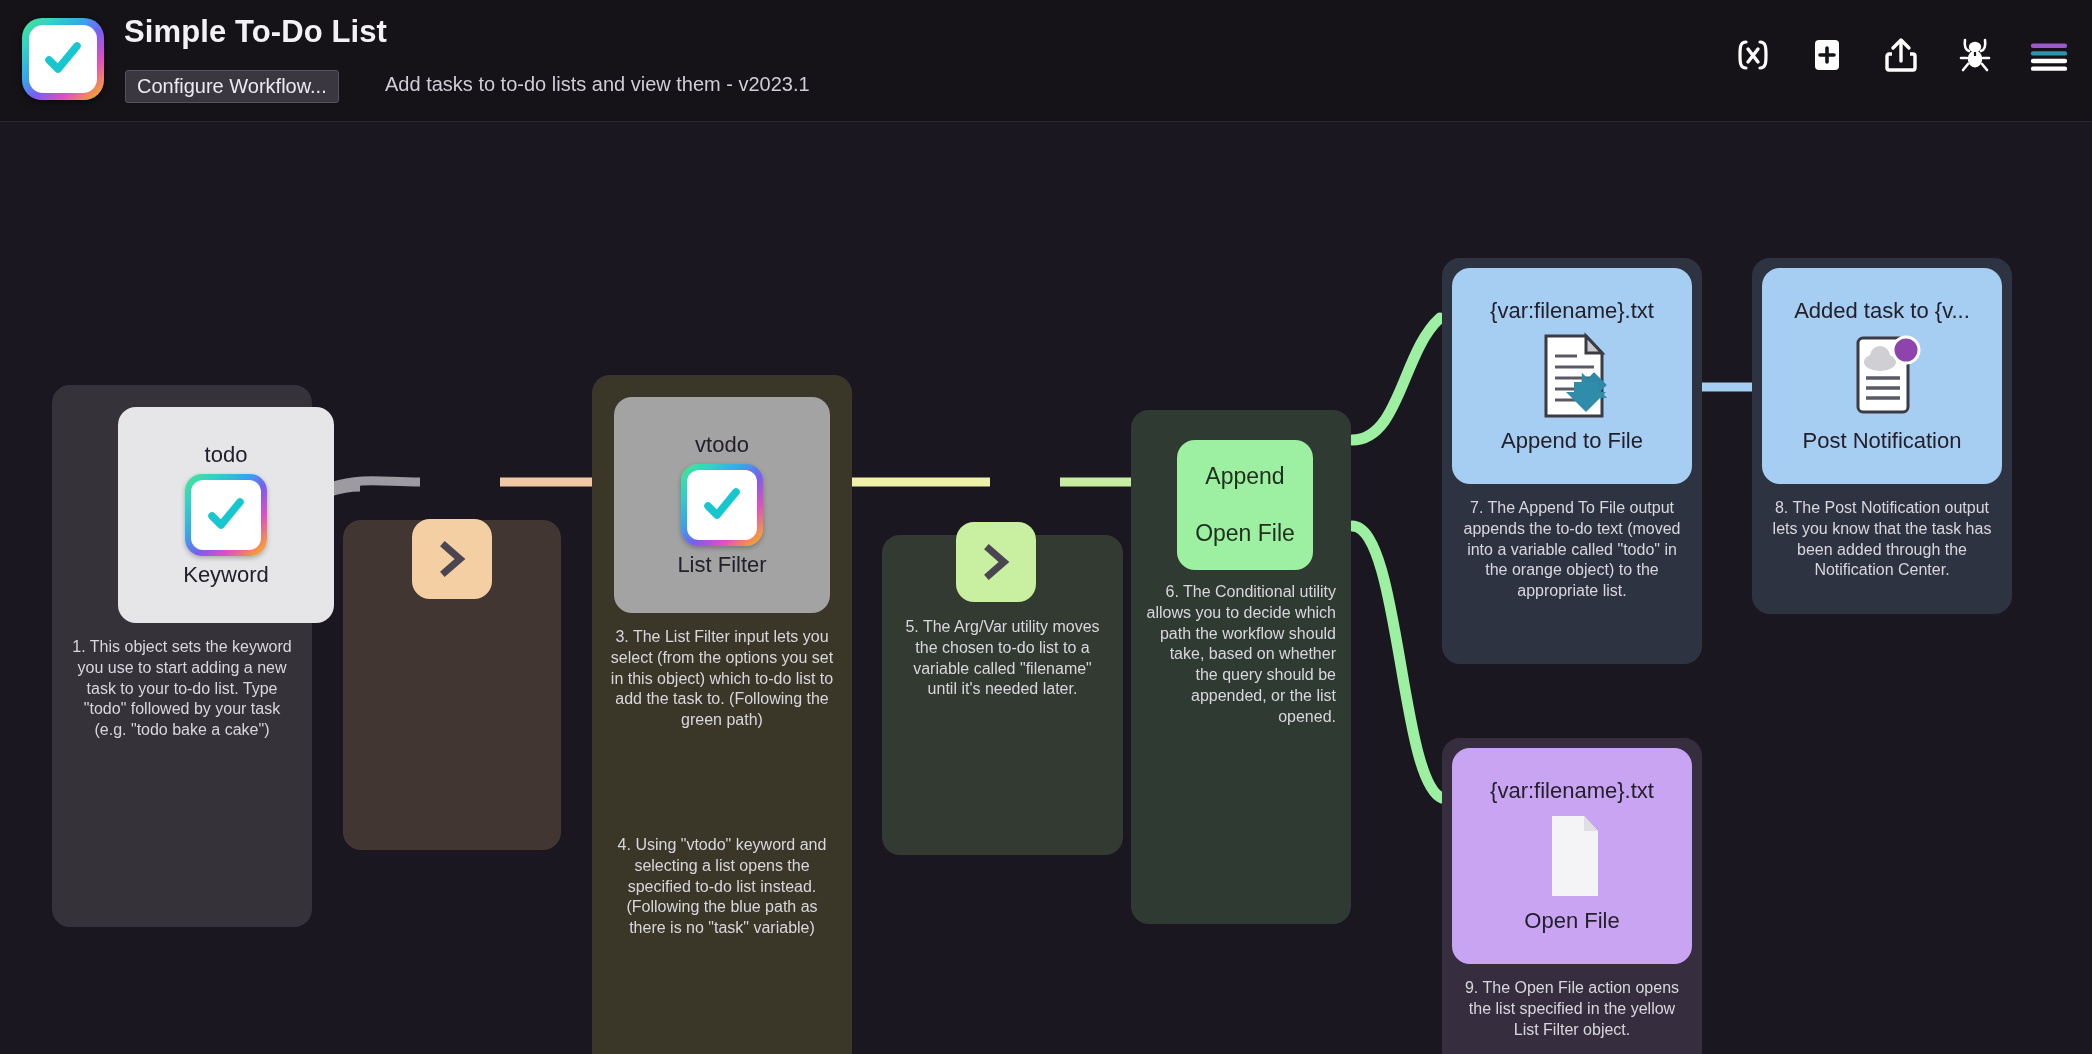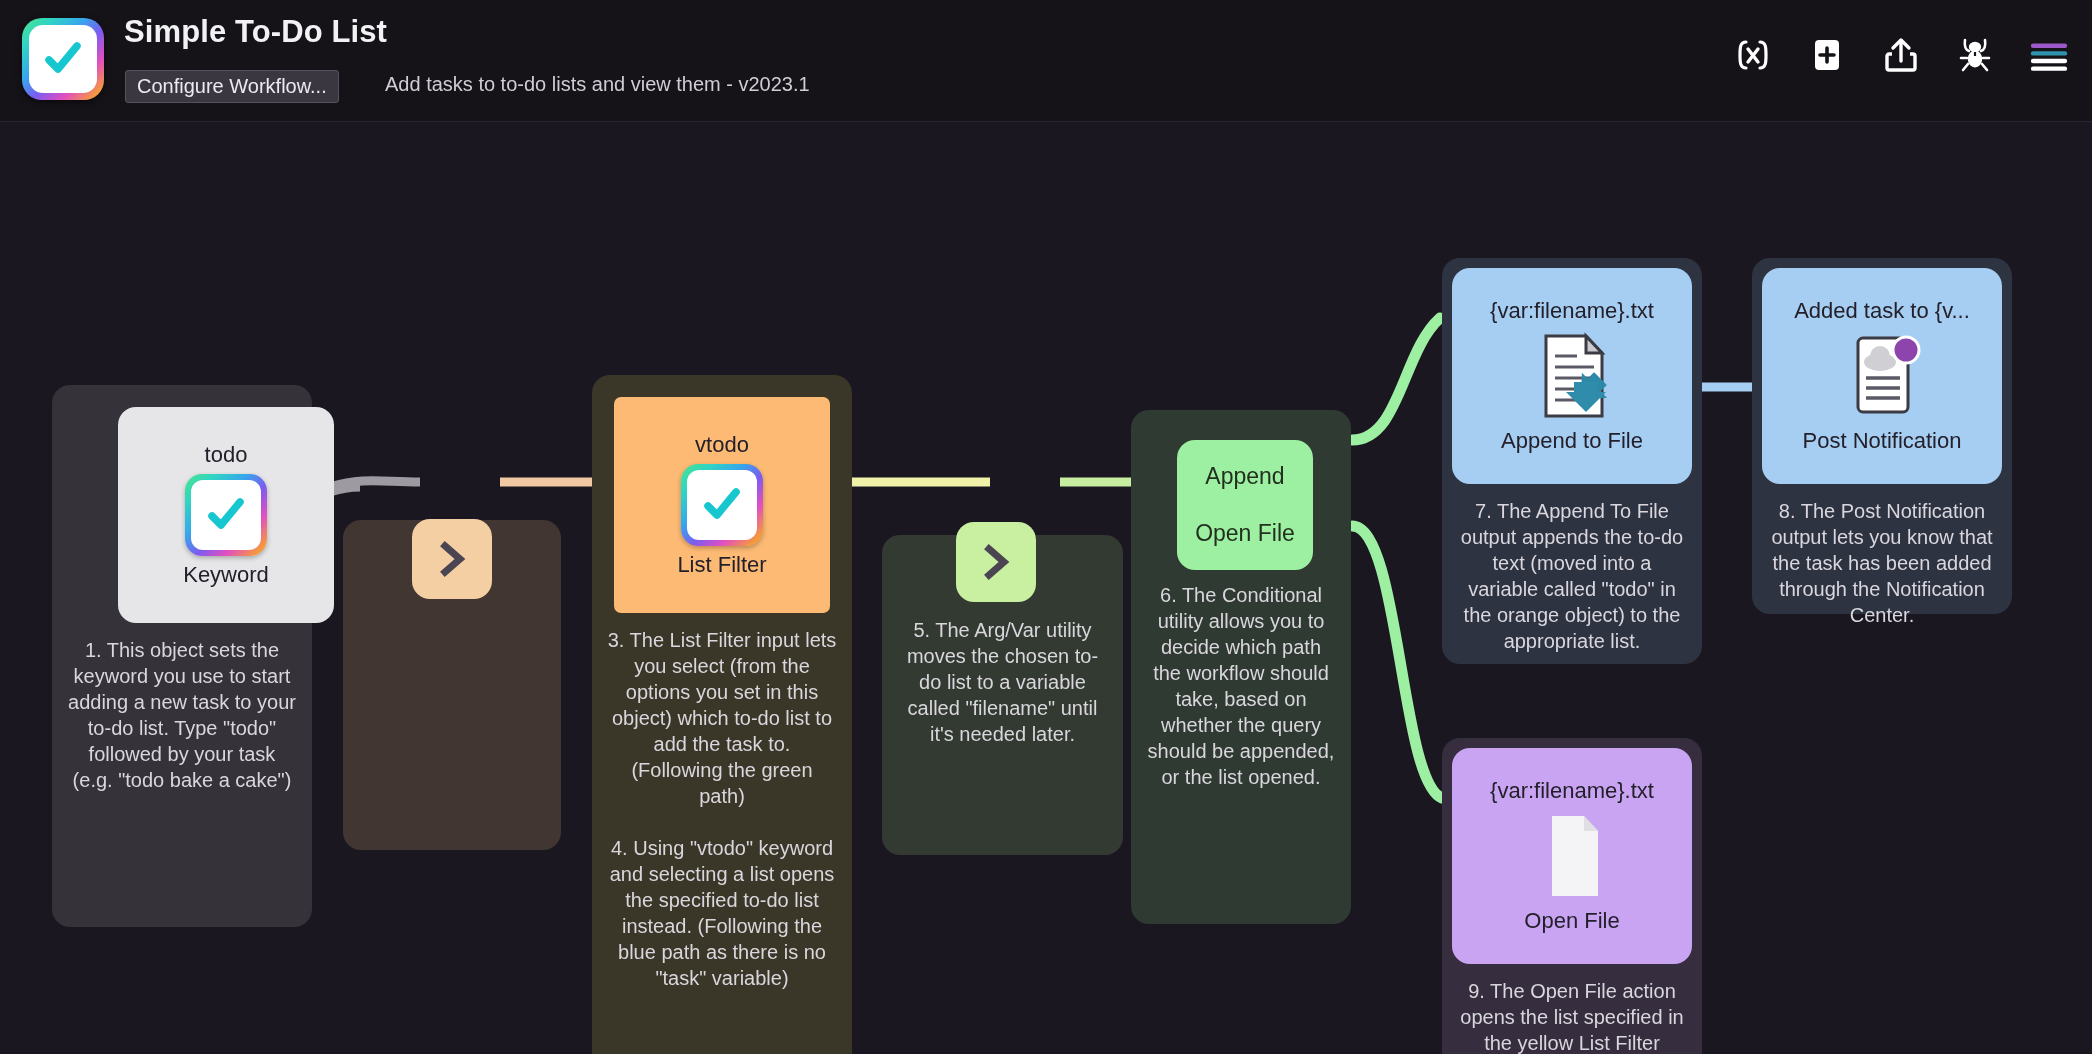--- a/index.html
+++ b/index.html
@@ -61,34 +61,34 @@
   .g-yellow { background: #3a3728; }
   .g-green2 { background: #323a31; }
   .g-cond   { background: #2f3a32; }
   .g-blue   { background: #2e3342; }
   .g-purple { background: #362e3f; }
 
   .note {
     position: absolute; left: 0; width: 100%;
     padding: 0 15px;
     text-align: center;
-    color: #d9d7dd; font-size: 20px; line-height: 1.30;
+    color: #d9d7dd; font-size: 16px; line-height: 1.30;
     white-space: pre-line;
   }
 
   
   .node { position: absolute; border-radius: 18px; display: flex; flex-direction: column;
           align-items: center; justify-content: center; }
   .node .cap { font-size: 22px; color: #23202a; text-align: center; padding: 0 8px; }
   .node .cap-top { margin-bottom: 6px; }
   .node .cap-bot { margin-top: 6px; }
 
   .n-keyword { background: #e6e6e8; margin-left: 44px; }
   .n-argvar-o { background: #f5cfa4; }
-  .n-listfilter { background: #fdba74; border-radius: 7px; }
+  .n-listfilter { background: #a3a3a3; }
   .n-argvar-g { background: #c9f0a0; }
   .n-cond { background: #9df0a1; }
   .n-blue { background: #a6cdf2; }
   .n-purple { background: #c9a4f2; }
 
   .chev { stroke: #4b4552; stroke-width: 7; fill: none; stroke-linecap: square; }
 
   .ico-wrap { display: flex; align-items: center; justify-content: center; }
 
   
@@ -244,21 +244,21 @@
         </svg>
       </div>
       <div class="note" style="top:82px;">5. The Arg/Var utility moves the chosen to-do list to a variable called "filename" until it's needed later.</div>
     </div>
 
     <div class="group g-cond" style="left:1131px; top:288px; width:220px; height:514px;">
       <div class="node n-cond" style="left:46px; top:30px; width:136px; height:130px; position:absolute;">
         <div class="cond-lbl top">Append</div>
         <div class="cond-lbl">Open File</div>
       </div>
-      <div class="note" style="top:172px;">6. The Conditional utility allows you to decide which path the workflow should take, based on whether the query should be appended, or the list opened.</div>
+      <div class="note" style="top:172px;text-align:right;">6. The Conditional utility allows you to decide which path the workflow should take, based on whether the query should be appended, or the list opened.</div>
     </div>
 
     <div class="group g-blue" style="left:1442px; top:136px; width:260px; height:406px;">
       <div class="node n-blue" style="left:10px; top:10px; width:240px; height:216px; position:absolute;">
         <div class="cap cap-top">{var:filename}.txt</div>
         <div class="ico-wrap" style="height:92px;">
           <svg width="96" height="92" viewBox="0 0 96 92">
             <path d="M22 6 H62 L78 23 V86 H22 Z" fill="#ffffff" stroke="#3b3b44" stroke-width="3"></path>
             <path d="M62 6 L62 23 L78 23 Z" fill="#c9c9cf" stroke="#3b3b44" stroke-width="3"></path>
             <path d="M31 26 H53 M31 37 H70 M31 48 H70 M31 59 H70 M31 70 H70" stroke="#5a5a66" stroke-width="3.2"></path>

